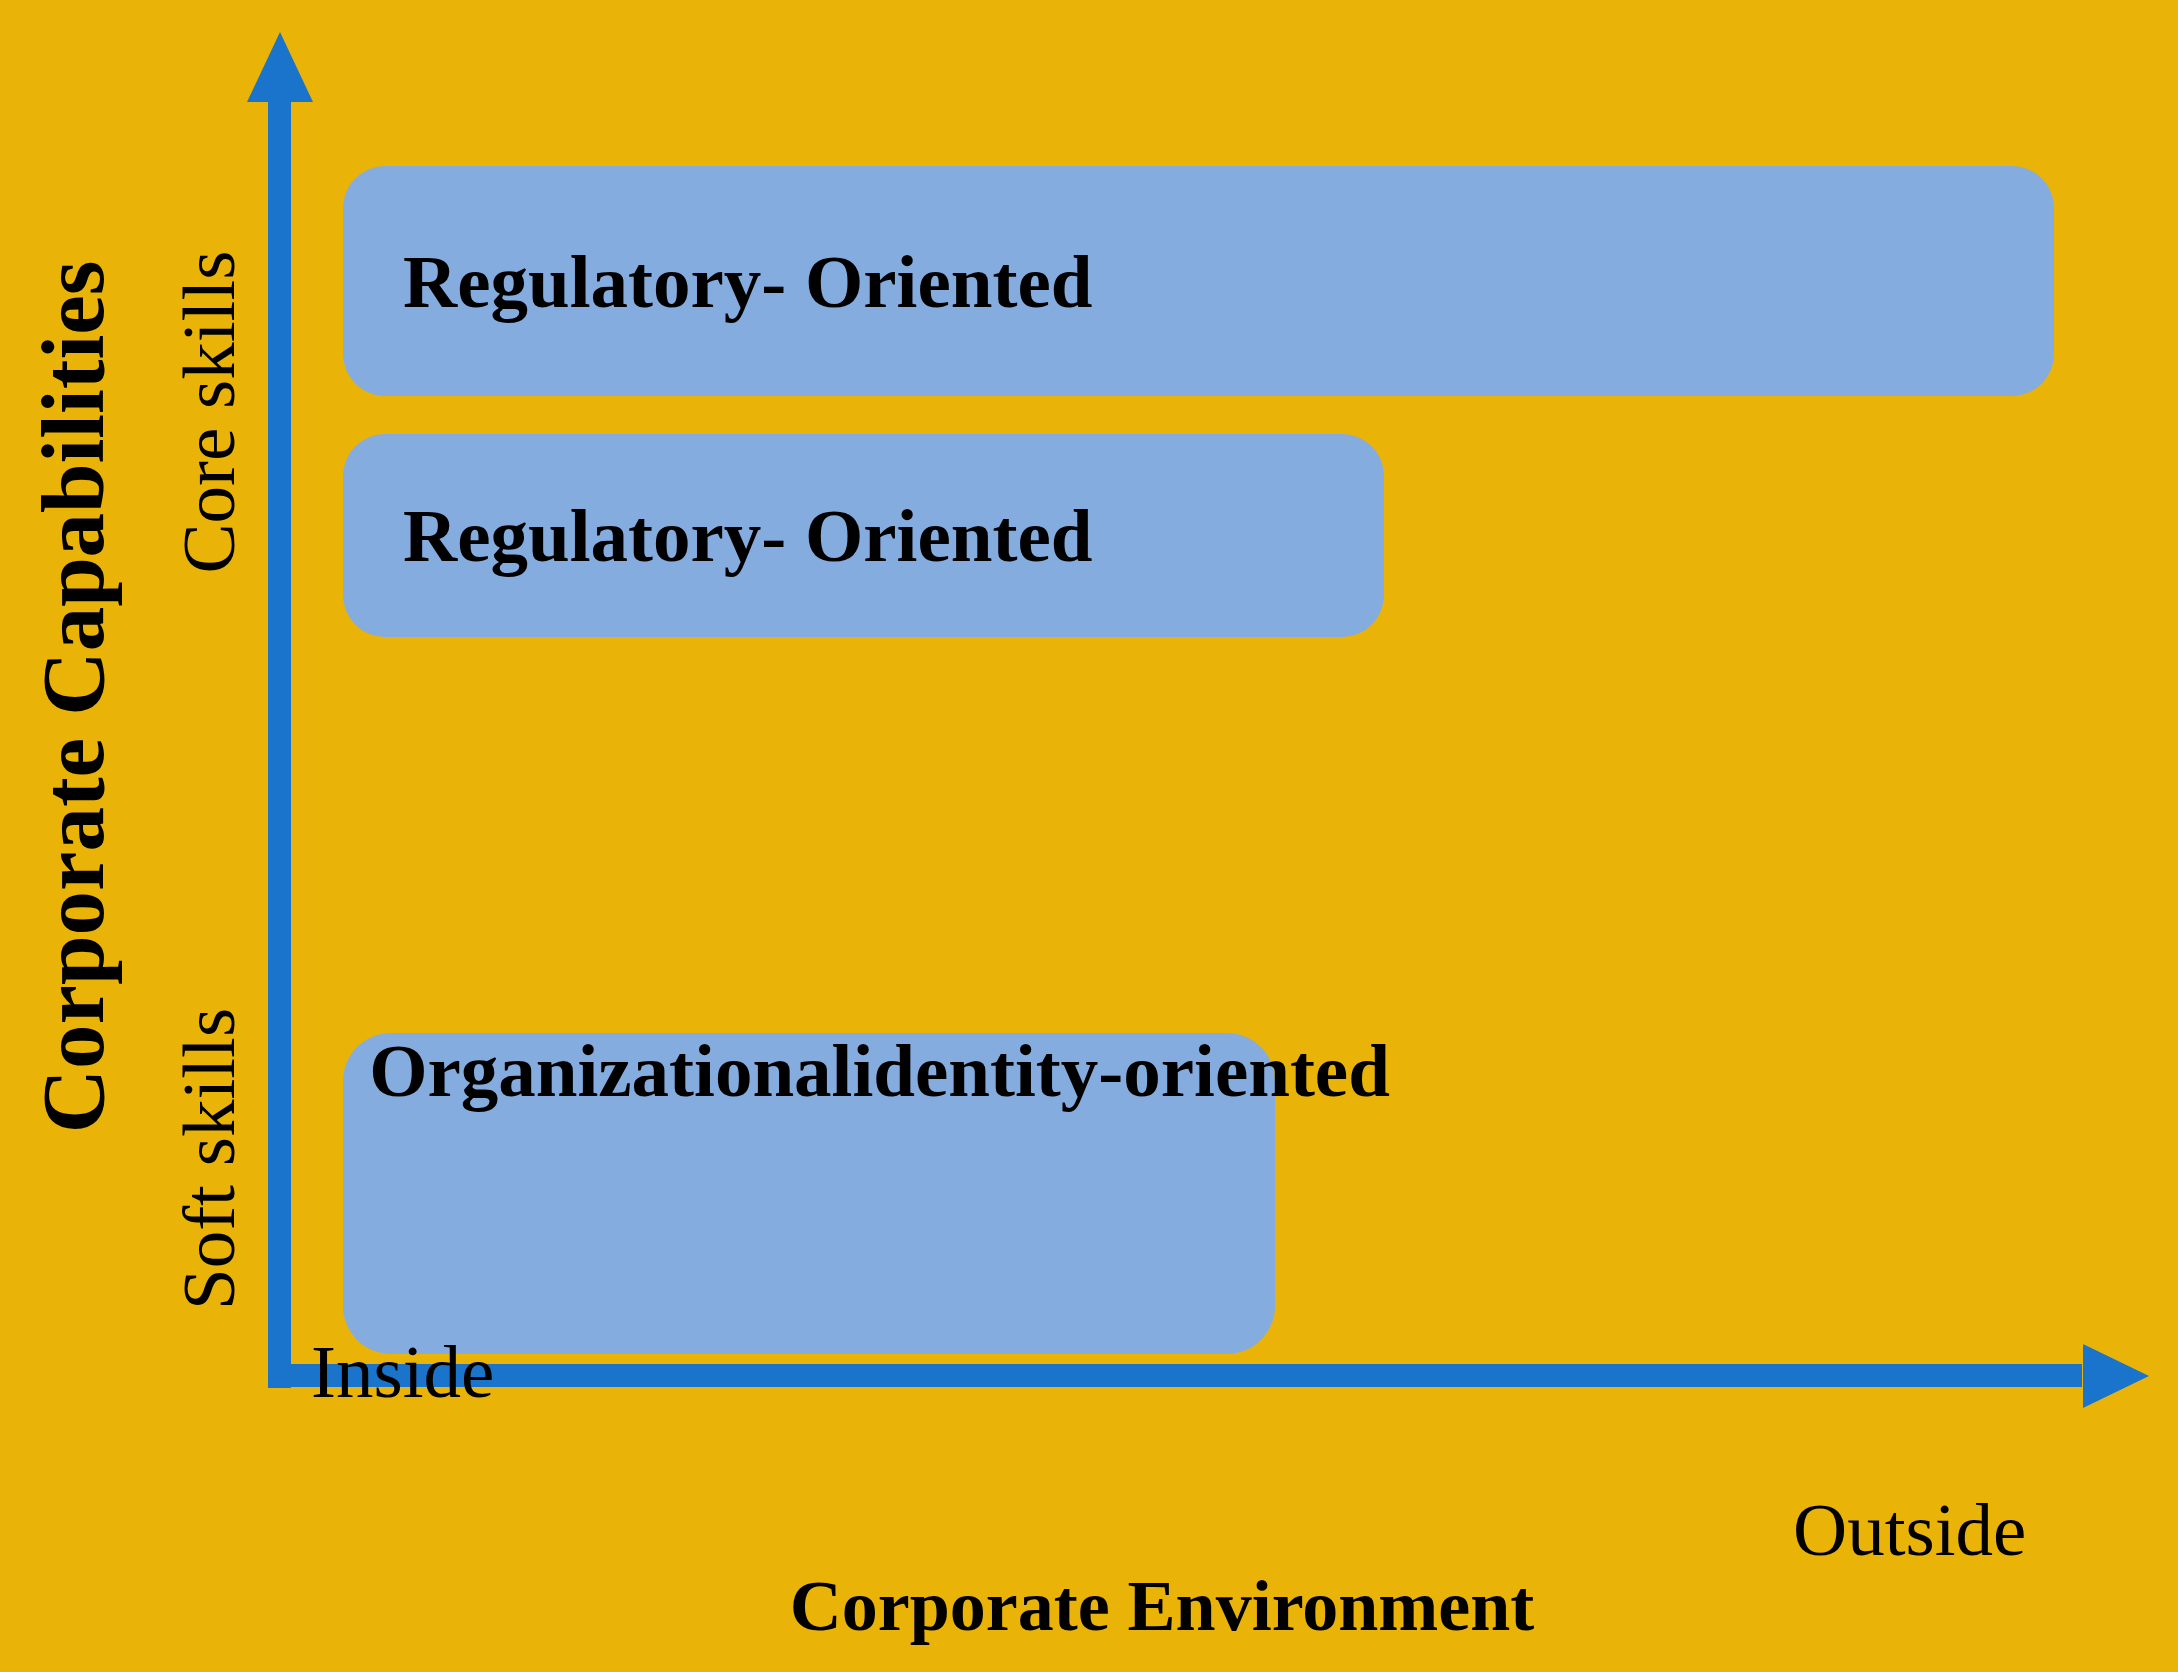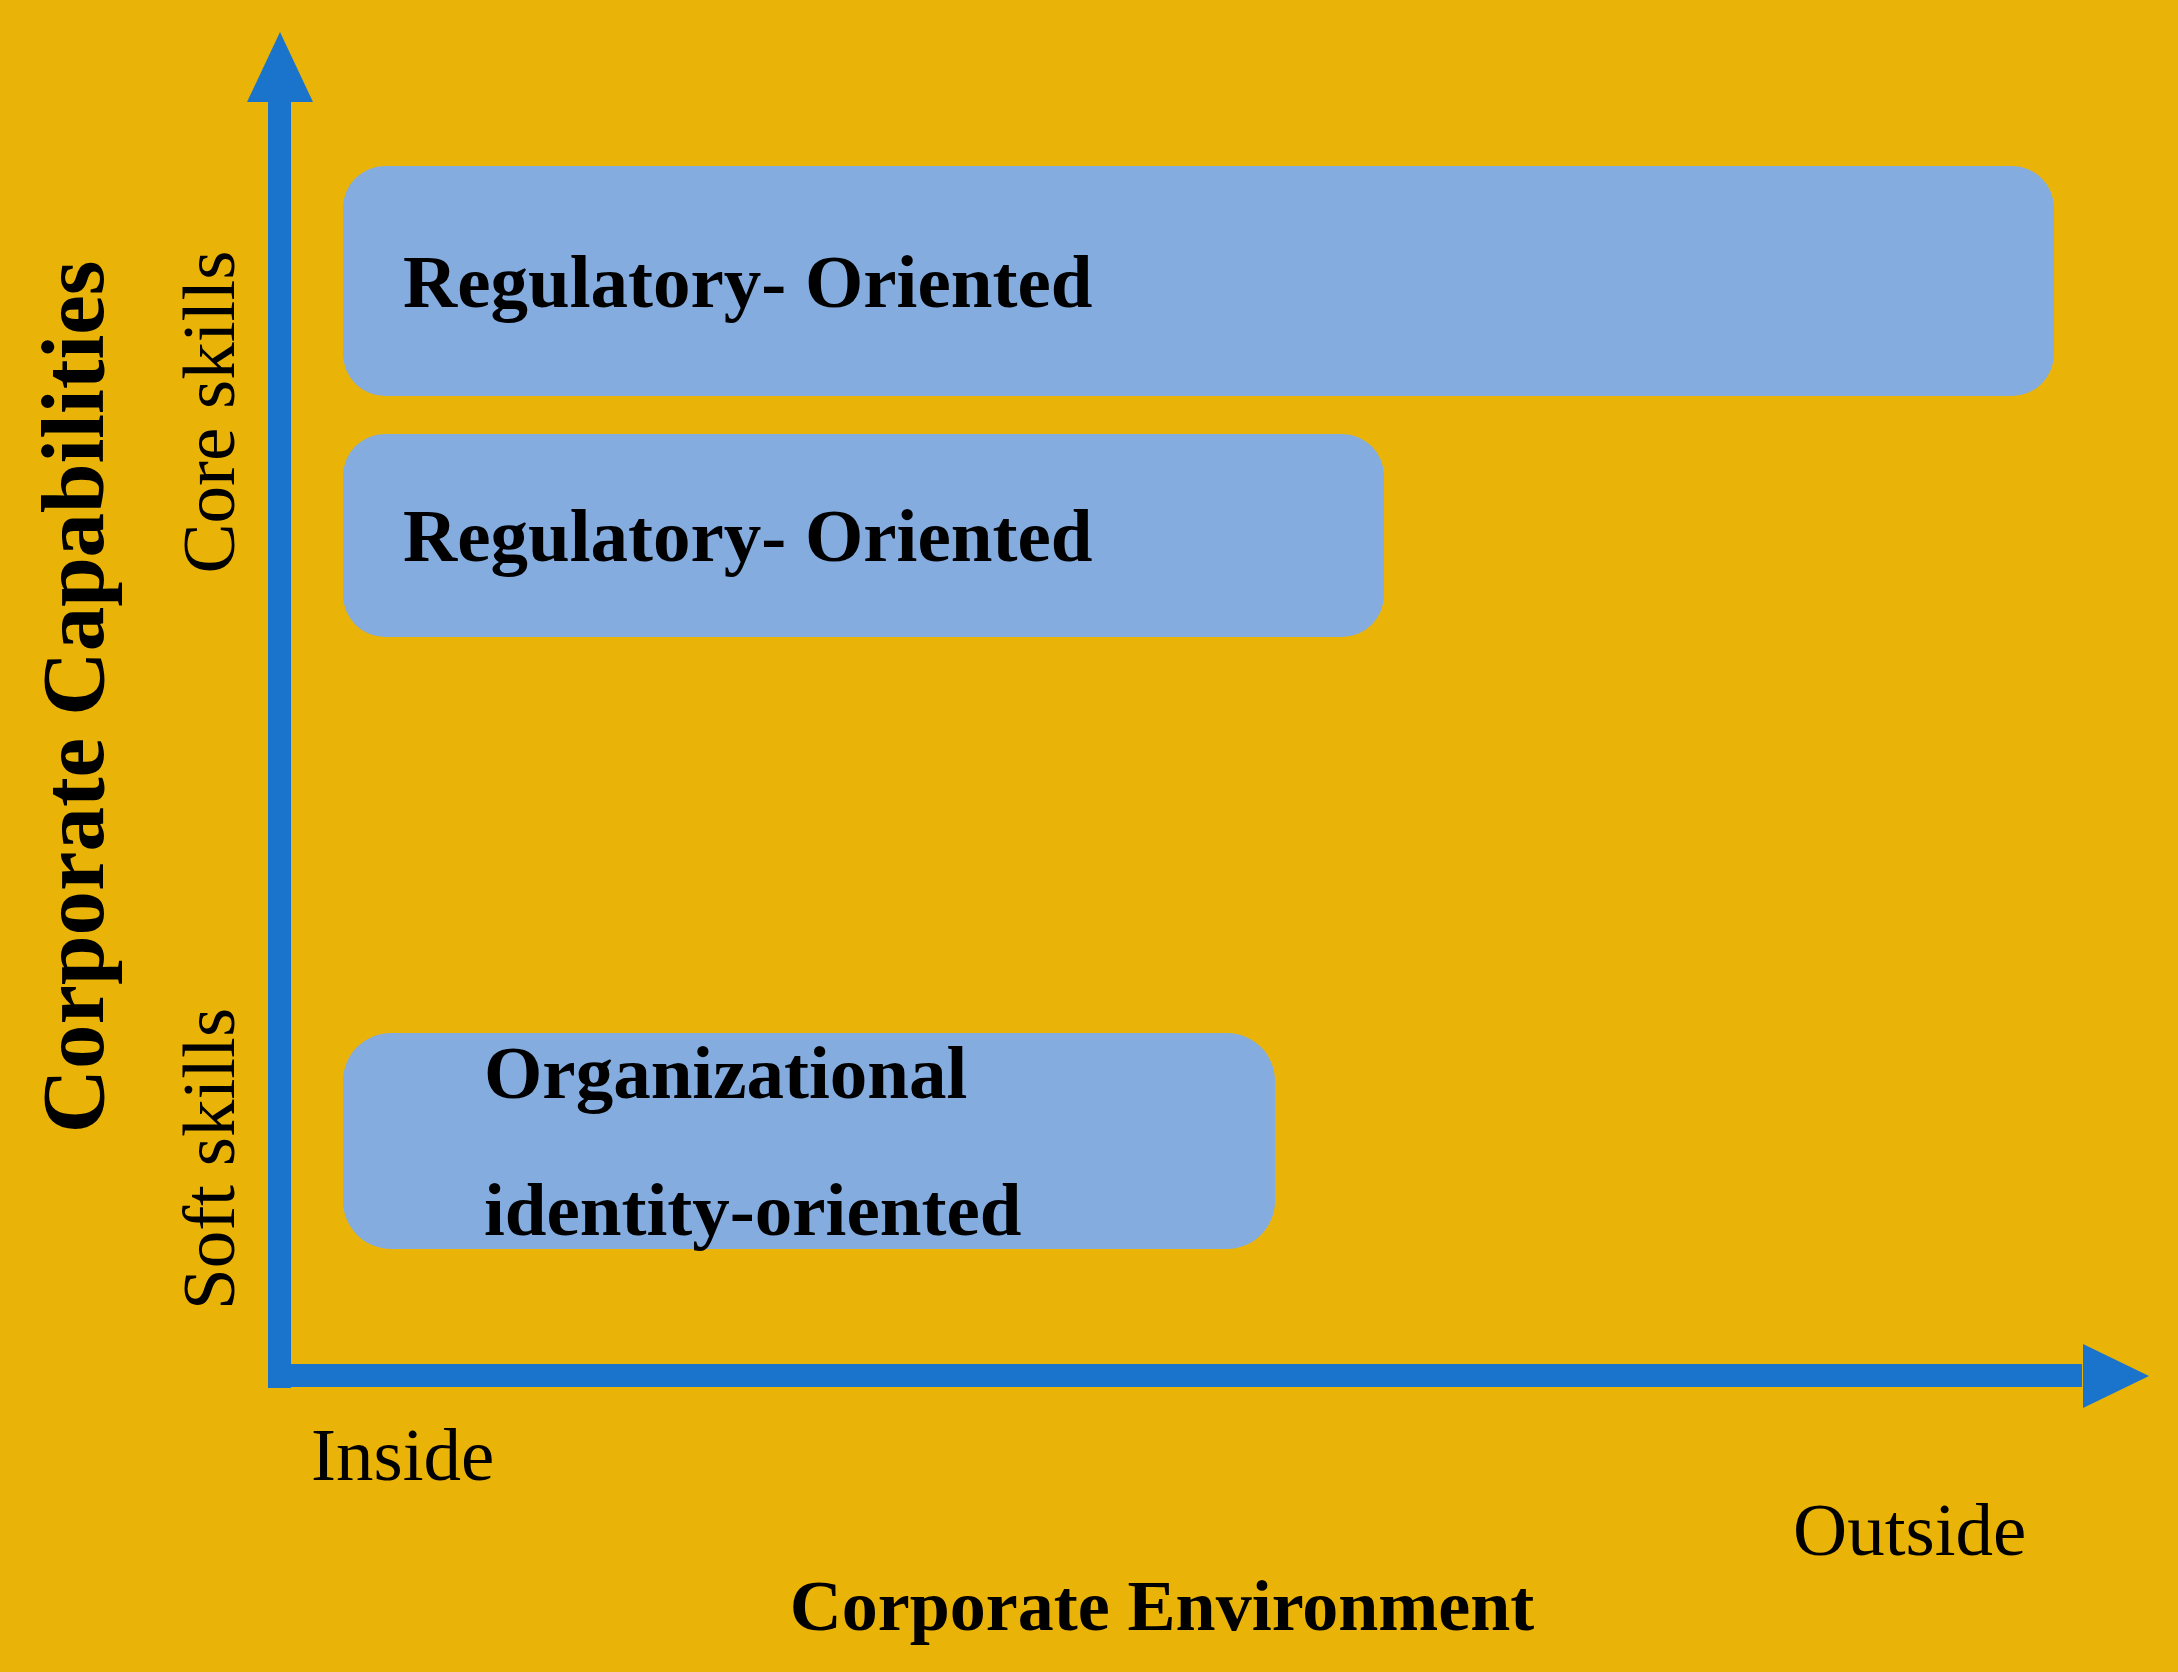--- a/index.html
+++ b/index.html
@@ -37,36 +37,35 @@
     align-items: center;
     border-radius: 42px;
     font-weight: bold;
     font-size: 75px;
     line-height: 1;
     white-space: nowrap;
   }
   .bar-1 { left: 343px; top: 166px;  width: 1711px; height: 230px; padding-left: 60px; }
   .bar-2 { left: 343px; top: 434px;  width: 1041px; height: 203px; padding-left: 60px; }
   .bar-3 {
-    left: 343px; top: 1033px; width: 932px; height: 216px;
+    left: 343px; top: 1033px; width: 932px; height: 321px;
     padding-left: 141px;
-    flex-direction: column;
     align-items: flex-start;
     justify-content: center;
     row-gap: 62px;
     border-radius: 48px;
   }
 
   
   .label { line-height: 1; white-space: nowrap; }
   .rot { transform: translate(-50%, -50%) rotate(-90deg); }
   .y-title  { left: 73px;  top: 697px;  font-size: 89px; font-weight: bold; }
   .y-tick-1 { left: 208px; top: 412px;  font-size: 75px; }
   .y-tick-2 { left: 208px; top: 1159px; font-size: 75px; }
-  .x-tick-1 { left: 311px;  top: 1417px; font-size: 75px; }
+  .x-tick-1 { left: 311px;  top: 1334px; font-size: 75px; }
   .x-tick-2 { left: 1793px; top: 1492px; font-size: 75px; }
   .x-title  { left: 1162px; top: 1570px; font-size: 72px; font-weight: bold; transform: translateX(-50%); }
 </style>
 </head>
 <body>
 
 <div class="figure">
 
   <div class="abs y-axis-line" style="background-color: rgb(27, 116, 204);"></div>
   <div class="abs y-axis-arrowhead" style="border-bottom-color: rgb(27, 116, 204);"></div>

